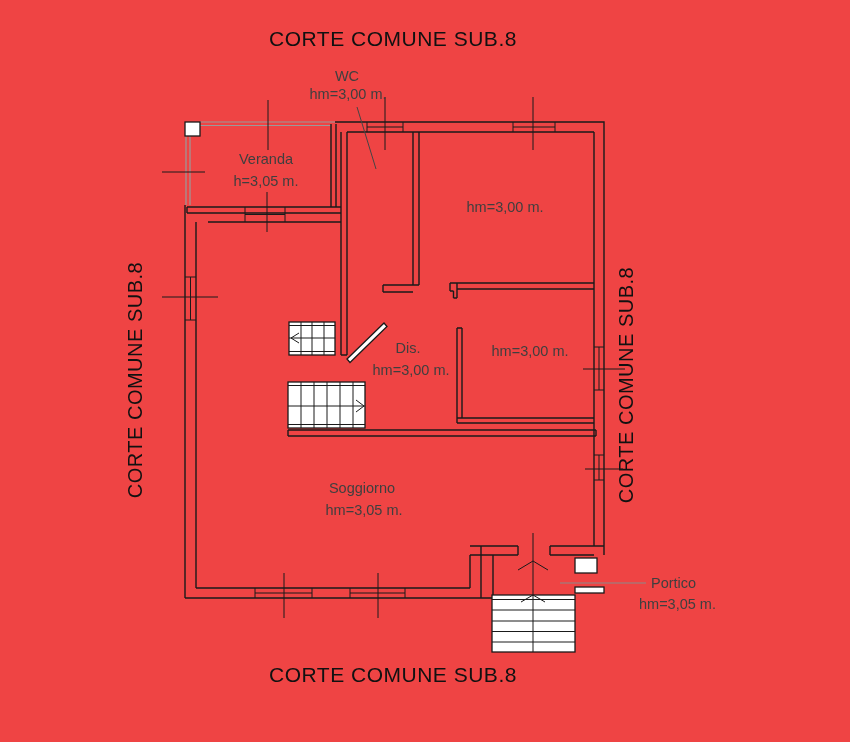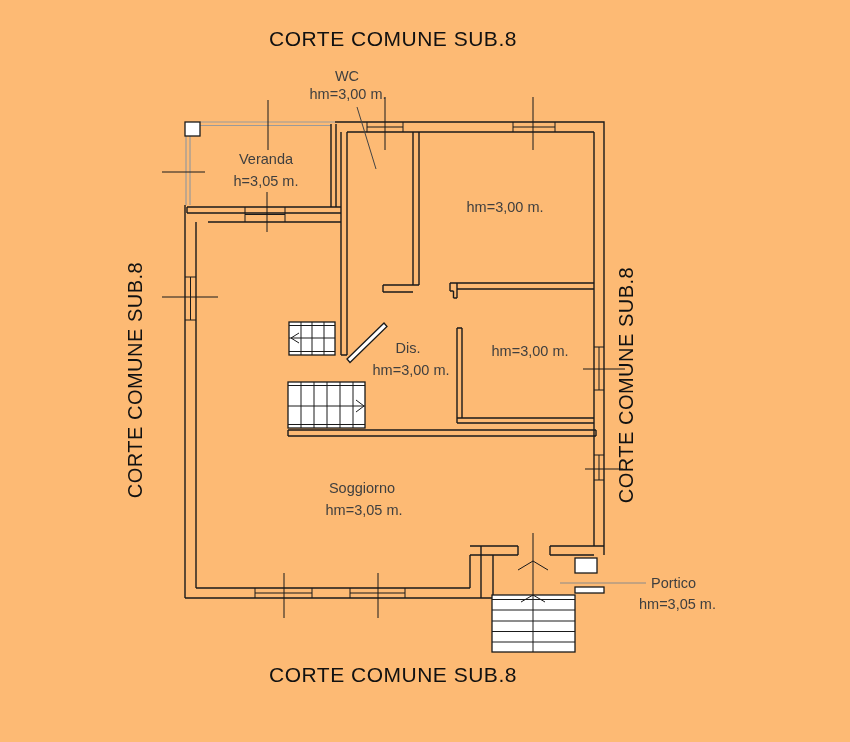--- a/index.html
+++ b/index.html
@@ -1,16 +1,16 @@
 <!DOCTYPE html>
 <html><head>
 <meta charset="utf-8">
 <style>
   html,body{margin:0;padding:0;background:#ffffff;}
-  .canvas{position:relative;width:850px;height:742px;background:#fdba74;overflow:hidden;
+  .canvas{position:relative;width:850px;height:742px;background:#ef4444;overflow:hidden;
           font-family:"Liberation Sans", sans-serif;}
   svg{position:absolute;left:0;top:0;}
   text{font-family:"Liberation Sans", sans-serif;}
   .title{font-size:21px;fill:#111111;letter-spacing:0.5px;}
   .side-title{font-size:20px;fill:#111111;letter-spacing:0.5px;}
   .room-label{font-size:14.5px;fill:#3f3f3f;}
   .wall{stroke:#1a1a1a;stroke-width:1.4;fill:none;}
   .thin{stroke:#1a1a1a;stroke-width:1;fill:none;}
   .glaze{stroke:#9a9a9a;stroke-width:1.2;fill:none;}
   .leader{stroke:#8a8a8a;stroke-width:1;fill:none;}

